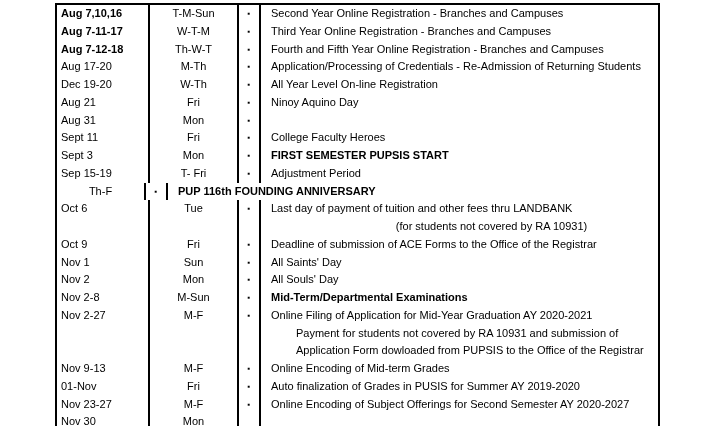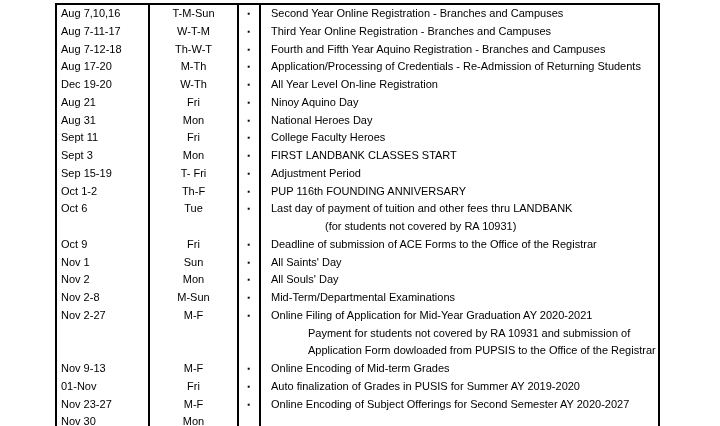--- a/index.html
+++ b/index.html
@@ -31,23 +31,23 @@
     min-height: 17.75px;
     line-height: 17.75px;
     overflow: hidden;
     white-space: nowrap;
   }
   .cell.date  { width: 93px;  padding-left: 4px; }
   .cell.days  { width: 89px;  text-align: center; }
   .cell.bullet{ width: 22px;  text-align: center; font-size: 8px; }
   .cell.desc  { flex: 1; border-right: none; }
   .desc-line  { line-height: 17.75px; padding-left: 10px; white-space: nowrap; }
-  .desc-line.indent-1 { padding-left: 35px; margin-left: 12px; }
-  .desc-line.indent-2 { padding-left: 64px; }
-  .bold { font-weight: normal; }
+  .desc-line.indent-1 { padding-left: 35px; }
+  .desc-line.indent-2 { padding-left: 64px; text-align: center; }
+  .bold { font-weight: bold; }
 </style>
 </head>
 <body>
 
 <div class="screen">
   <div class="calendar-table" id="cal-table">
       <div class="row">
         <div class="cell date bold">Aug 7,10,16</div>
         <div class="cell days">T-M-Sun</div>
         <div class="cell bullet">▪</div>
@@ -61,21 +61,21 @@
         <div class="cell bullet">▪</div>
         <div class="cell desc">
           <div class="desc-line">Third Year Online Registration -  Branches and Campuses</div>
         </div>
       </div>
       <div class="row">
         <div class="cell date bold">Aug 7-12-18</div>
         <div class="cell days">Th-W-T</div>
         <div class="cell bullet">▪</div>
         <div class="cell desc">
-          <div class="desc-line">Fourth and Fifth Year  Aquino Registration -  Branches and Campuses</div>
+          <div class="desc-line">Fourth and Fifth Year  Online Registration -  Branches and Campuses</div>
         </div>
       </div>
       <div class="row">
         <div class="cell date">Aug 17-20</div>
         <div class="cell days">M-Th</div>
         <div class="cell bullet">▪</div>
         <div class="cell desc">
           <div class="desc-line">Application/Processing of Credentials - Re-Admission of Returning Students</div>
         </div>
       </div>
@@ -92,50 +92,46 @@
         <div class="cell days">Fri</div>
         <div class="cell bullet">▪</div>
         <div class="cell desc">
           <div class="desc-line">Ninoy Aquino Day</div>
         </div>
       </div>
       <div class="row">
         <div class="cell date">Aug 31</div>
         <div class="cell days">Mon</div>
         <div class="cell bullet">▪</div>
-        <div class="cell desc">
-          <div class="desc-line">National Heroes Day</div>
-        </div>
       </div>
       <div class="row">
         <div class="cell date">Sept 11</div>
         <div class="cell days">Fri</div>
         <div class="cell bullet">▪</div>
         <div class="cell desc">
           <div class="desc-line">College Faculty Heroes</div>
         </div>
       </div>
       <div class="row">
         <div class="cell date">Sept 3</div>
         <div class="cell days">Mon</div>
         <div class="cell bullet">▪</div>
         <div class="cell desc">
-          <div class="desc-line bold">FIRST LANDBANK CLASSES START</div>
+          <div class="desc-line bold">FIRST SEMESTER PUPSIS START</div>
         </div>
       </div>
       <div class="row">
         <div class="cell date">Sep 15-19</div>
         <div class="cell days">T- Fri</div>
         <div class="cell bullet">▪</div>
         <div class="cell desc">
           <div class="desc-line">Adjustment Period</div>
         </div>
       </div>
       <div class="row">
-        <div class="cell date">Oct 1-2</div>
         <div class="cell days">Th-F</div>
         <div class="cell bullet">▪</div>
         <div class="cell desc">
           <div class="desc-line bold">PUP 116th FOUNDING ANNIVERSARY</div>
         </div>
       </div>
       <div class="row">
         <div class="cell date">Oct 6</div>
         <div class="cell days">Tue</div>
         <div class="cell bullet">▪</div>

